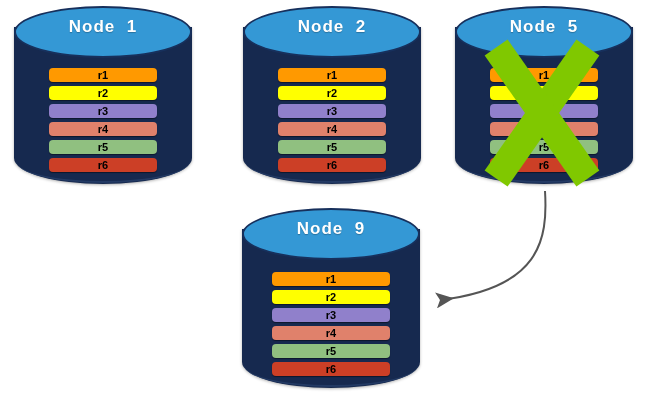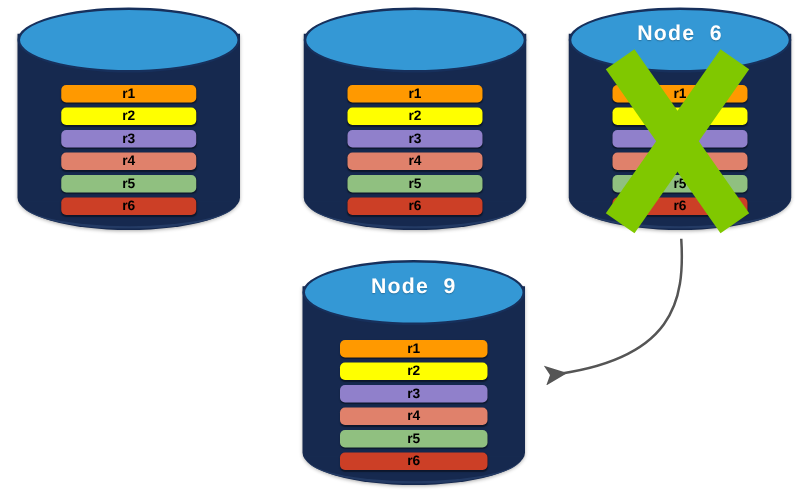--- a/index.html
+++ b/index.html
@@ -129,55 +129,57 @@
 
 <div id="canvas" style="background: rgb(255, 255, 255);">
 
   <div class="node" style="left:14px; top:6px; width:178px; height:178px;">
     <div class="node-body">
       <div class="cyl-side">
         <div class="cyl-bottom-shade"></div>
       </div>
       <div class="cyl-top"></div>
     </div>
+    <div class="node-title">Node  1</div>
     <div class="records" style="top:62px; --bar-width:108px;">
         <div class="record" style="width: 108px; background: rgb(255, 153, 0);">r1</div>
         <div class="record" style="width: 108px; background: rgb(255, 255, 0);">r2</div>
         <div class="record" style="width: 108px; background: rgb(144, 128, 203);">r3</div>
         <div class="record" style="width: 108px; background: rgb(224, 129, 107);">r4</div>
         <div class="record" style="width: 108px; background: rgb(144, 192, 128);">r5</div>
         <div class="record" style="width: 108px; background: rgb(204, 63, 38);">r6</div>
       </div>
   </div>
 
   <div class="node" style="left:243px; top:6px; width:178px; height:178px;">
     <div class="node-body">
       <div class="cyl-side">
         <div class="cyl-bottom-shade"></div>
       </div>
       <div class="cyl-top"></div>
     </div>
+    <div class="node-title">Node  2</div>
     <div class="records" style="top:62px; --bar-width:108px;">
         <div class="record" style="width: 108px; background: rgb(255, 153, 0);">r1</div>
         <div class="record" style="width: 108px; background: rgb(255, 255, 0);">r2</div>
         <div class="record" style="width: 108px; background: rgb(144, 128, 203);">r3</div>
         <div class="record" style="width: 108px; background: rgb(224, 129, 107);">r4</div>
         <div class="record" style="width: 108px; background: rgb(144, 192, 128);">r5</div>
         <div class="record" style="width: 108px; background: rgb(204, 63, 38);">r6</div>
       </div>
   </div>
 
   <div class="node" style="left:455px; top:6px; width:178px; height:178px;">
     <div class="node-body">
       <div class="cyl-side">
         <div class="cyl-bottom-shade"></div>
       </div>
       <div class="cyl-top"></div>
     </div>
-    <div class="node-title">Node  6</div>
+    <div class="node-title">Node  5</div>
     <div class="records" style="top:62px; --bar-width:108px;">
         <div class="record" style="width: 108px; background: rgb(255, 153, 0);">r1</div>
         <div class="record" style="width: 108px; background: rgb(255, 255, 0);">r2</div>
         <div class="record" style="width: 108px; background: rgb(144, 128, 203);">r3</div>
         <div class="record" style="width: 108px; background: rgb(224, 129, 107);">r4</div>
         <div class="record" style="width: 108px; background: rgb(144, 192, 128);">r5</div>
         <div class="record" style="width: 108px; background: rgb(204, 63, 38);">r6</div>
       </div>
     <div class="cross" style="left:32px; top:42px; width:110px; height:130px;">
       <div class="cross-arm a"></div>

